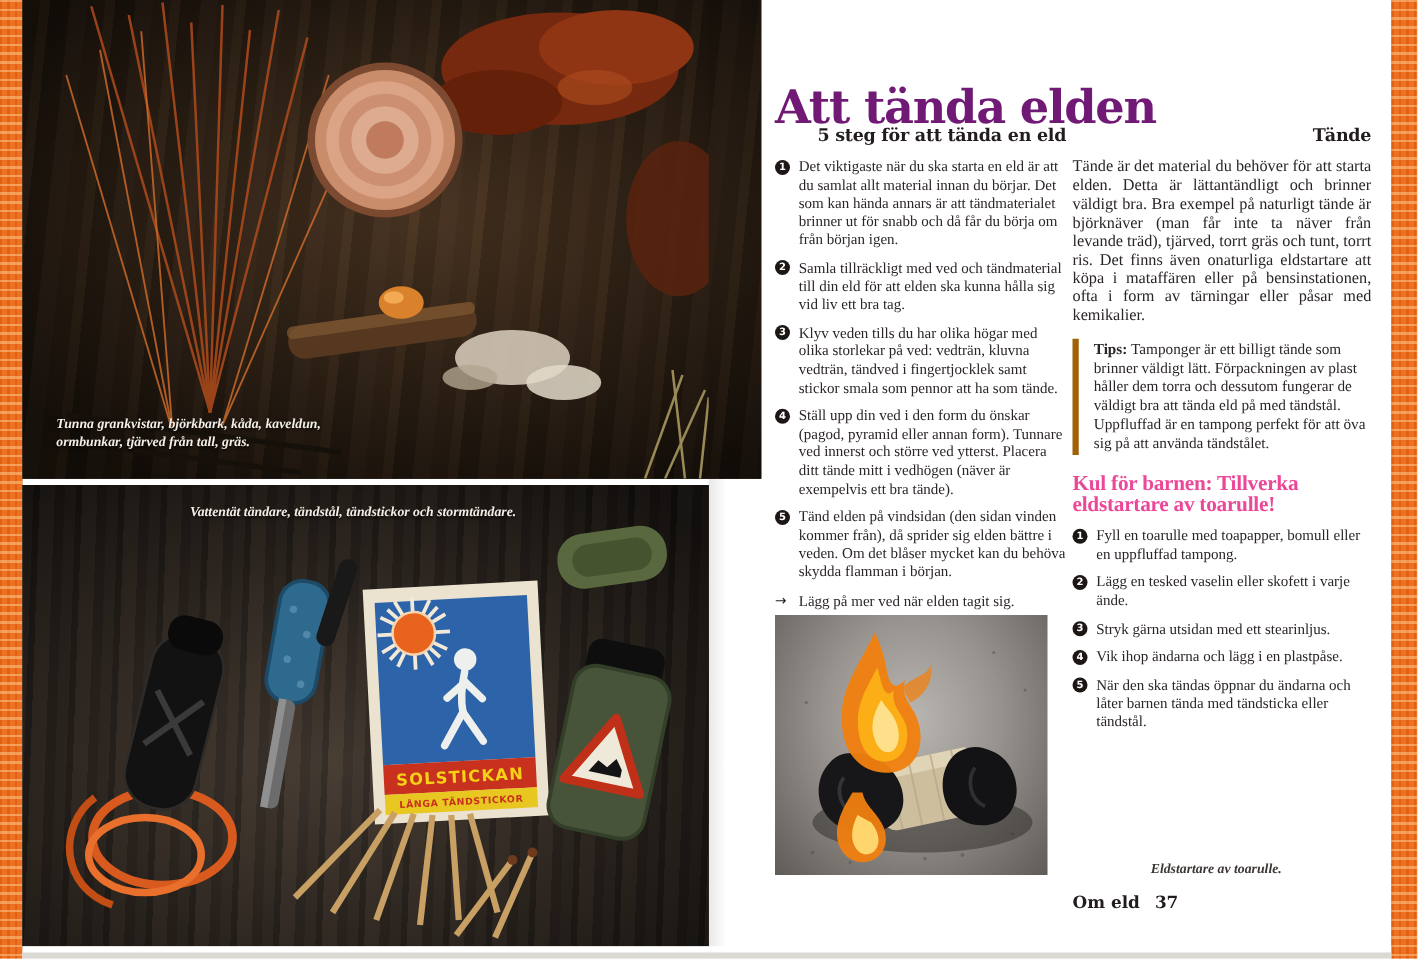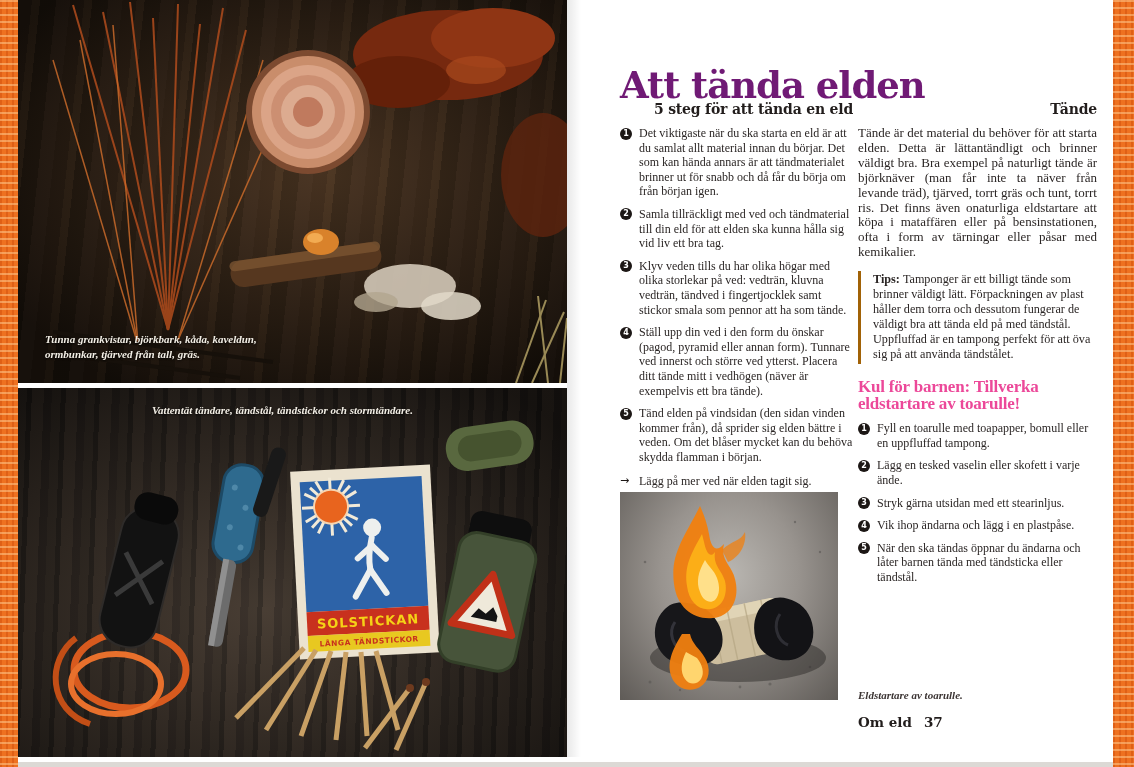--- a/index.html
+++ b/index.html
@@ -17,21 +17,21 @@
       repeating-linear-gradient(180deg, rgba(255,200,140,0.55) 0 2px, rgba(0,0,0,0) 2px 7px),
       repeating-linear-gradient(90deg, rgba(205,75,10,0.45) 0 2px, rgba(0,0,0,0) 2px 6px);
   }
   .edge-left{left:0;width:18px;}
   .edge-right{right:0;width:21px;}
 
   
   .photo{position:absolute;overflow:hidden;}
   .photo svg{position:absolute;left:0;top:0;}
   .photo-tinder{
-    left:18px;top:0;width:549px;height:383px;
+    left:18px;top:0;width:591px;height:383px;
     background:
       radial-gradient(ellipse at 55% 45%, rgba(120,85,55,0.35), rgba(0,0,0,0.55) 85%),
       repeating-linear-gradient(96deg, #2c1f14 0 14px, #3a2a1b 14px 22px, #241a10 22px 38px, #33251a 38px 52px);
     background-color:#2a1d12;
   }
   .photo-tools{
     left:18px;top:388px;width:549px;height:369px;
     background:
       radial-gradient(ellipse at 45% 60%, rgba(110,95,80,0.25), rgba(0,0,0,0.6) 90%),
       repeating-linear-gradient(92deg, #352d26 0 9px, #241f1b 9px 14px, #3d332b 14px 26px, #2b2420 26px 34px);
@@ -68,31 +68,31 @@
   .steps li{position:relative;padding-left:19px;margin:0 0 8px 0;}
   .num{
     position:absolute;left:0;top:1.5px;width:12px;height:12px;border-radius:50%;
     background:#1c1715;color:#fff;text-align:center;
     font-family:"DejaVu Sans", sans-serif;font-weight:bold;font-size:8px;line-height:12.5px;
   }
   .arrow-item{position:relative;padding-left:19px;margin-top:10px;}
   .arrow-glyph{position:absolute;left:0;top:0;font-family:"DejaVu Sans",sans-serif;font-size:11px;color:#1c1715;}
   .body-par{margin:0;text-align:justify;font-size:13px;line-height:14.9px;}
   .tip-box{
-    margin-top:11px;border-left:3px solid #a16207;padding:1px 0 2px 12px;
+    margin-top:11px;border-left:5px solid #a16207;padding:1px 0 2px 12px;
     font-size:12.2px;line-height:15px;
   }
   .tip-label{font-weight:bold;margin-right:3px;}
   h3.kids{
     font-family:Liberation Serif, serif;font-weight:bold;
     font-size:17px;line-height:16.5px;color:#ec4899;margin:15px 0 9px 0;letter-spacing:-0.2px;
   }
   .caption-fire{
     position:absolute;left:858px;top:689px;width:230px;
-    font-style:italic;font-weight:bold;font-size:11px;color:#3c3534;
+    font-style:italic;font-weight:bold;font-size:11px;color:#3c3534;text-align:center;
   }
   .page-footer{
     position:absolute;left:858px;top:714px;width:224px;text-align:left;
     font-family:"DejaVu Serif", serif;font-weight:bold;font-size:13.5px;color:#221d1c;
   }
   .page-footer .pgnum{margin-left:12px;}
   .bottom-strip{position:absolute;left:18px;width:1095px;top:757px;height:10px;background:#fff;}
   .bottom-edge{position:absolute;left:18px;width:1095px;top:762px;height:5px;background:#dcd9d5;}
 </style>
 </head>

